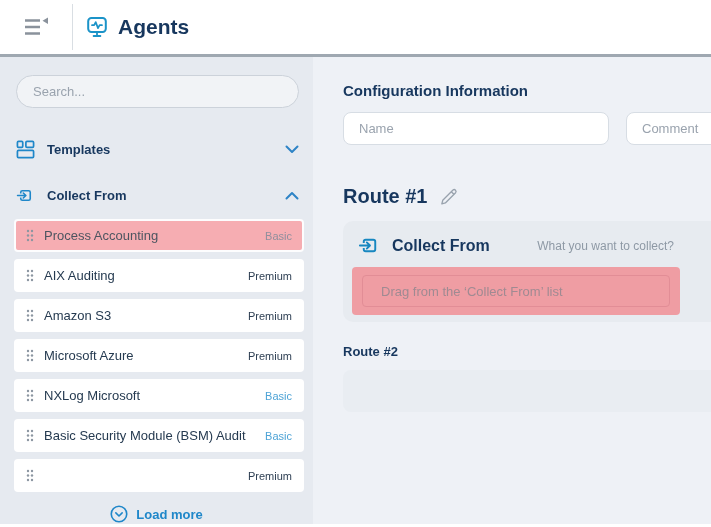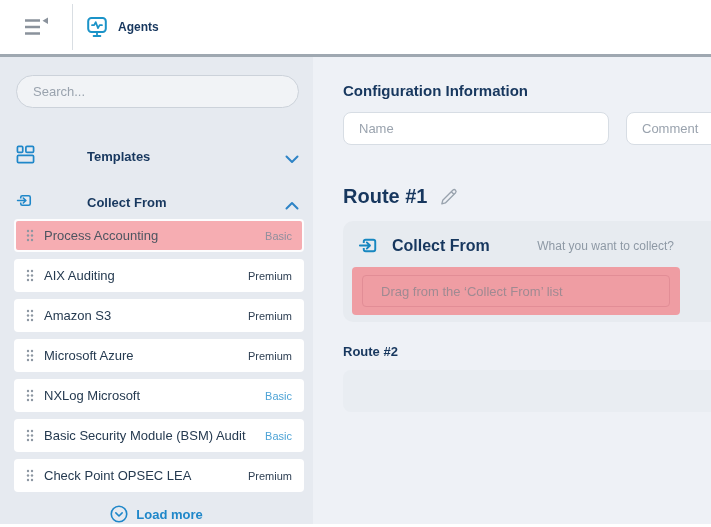--- a/index.html
+++ b/index.html
@@ -13,35 +13,35 @@
   .topbar {
     height:57px; background:#ffffff; display:flex; align-items:center;
     border-bottom:3px solid #9fa8b1; position:relative;
   }
   .menu-btn {
     width:72px; height:100%; display:flex; align-items:center; justify-content:center;
     cursor:pointer; background:none; border:none;
   }
   .topbar-divider { width:1px; height:46px; background:#d9dee3; }
   .brand { display:flex; align-items:center; gap:9px; padding-left:12px; }
-  .brand-title { font-size:12px; font-weight:bold; color:#17375e; }
+  .brand-title { font-size:21px; font-weight:bold; color:#17375e; }
   
   .content { display:flex; height:467px; }
   .sidebar { width:313px; background:#e6eaf0; flex:none; }
   .main { flex:1; background:#eef1f6; padding:25px 0 0 30px; position:relative; }
   
   .search {
     display:block; margin:18px 14px 0 16px; width:283px; height:33px;
     border:1px solid #ccd2da; border-radius:17px; background:#f1f3f6;
     padding:0 16px; font-size:13px; color:#41505e; outline:none;
     font-family:"Liberation Sans", sans-serif;
   }
   .search::placeholder { color:#9aa3ae; }
   .section-row {
-    margin:0 14px 0 16px; height:30px; display:flex; align-items:flex-end; cursor:pointer;gap:40px;
+    margin:0 14px 0 16px; height:30px; display:flex; align-items:center; cursor:pointer;
   }
   .section-row.templates { margin-top:26px; }
   .section-row.collect { margin-top:16px; }
   .section-label { font-size:13px; font-weight:bold; color:#17375e; margin-left:12px; }
   .section-chevron { margin-left:auto; display:flex; }
   .items { margin:9px 9px 0 14px; }
   .item {
     height:33px; background:#ffffff; border-radius:4px; margin-bottom:7px;
     display:flex; align-items:center; padding:0 12px; cursor:grab;
   }
@@ -260,21 +260,20 @@
               <g fill="#8c96a1">
                 <circle cx="2" cy="2" r="1.2"></circle>
                 <circle cx="6" cy="2" r="1.2"></circle>
                 <circle cx="2" cy="6.5" r="1.2"></circle>
                 <circle cx="6" cy="6.5" r="1.2"></circle>
                 <circle cx="2" cy="11" r="1.2"></circle>
                 <circle cx="6" cy="11" r="1.2"></circle>
               </g>
             </svg>
         </span>
-        <span class="item-label">Check Point OPSEC LEA</span>
         <span class="badge badge-premium">Premium</span>
       </div>
     </div>
 
     <button class="load-more">
       <span>
         <svg width="18" height="18" viewBox="0 0 20 20" fill="none">
           <circle cx="10" cy="10" r="8.6" stroke="#1f87c9" stroke-width="1.8"></circle>
           <path d="M6.5 8.8 10 12.2l3.5-3.4" stroke="#1f87c9" stroke-width="1.8" stroke-linecap="round" stroke-linejoin="round"></path>
         </svg>

